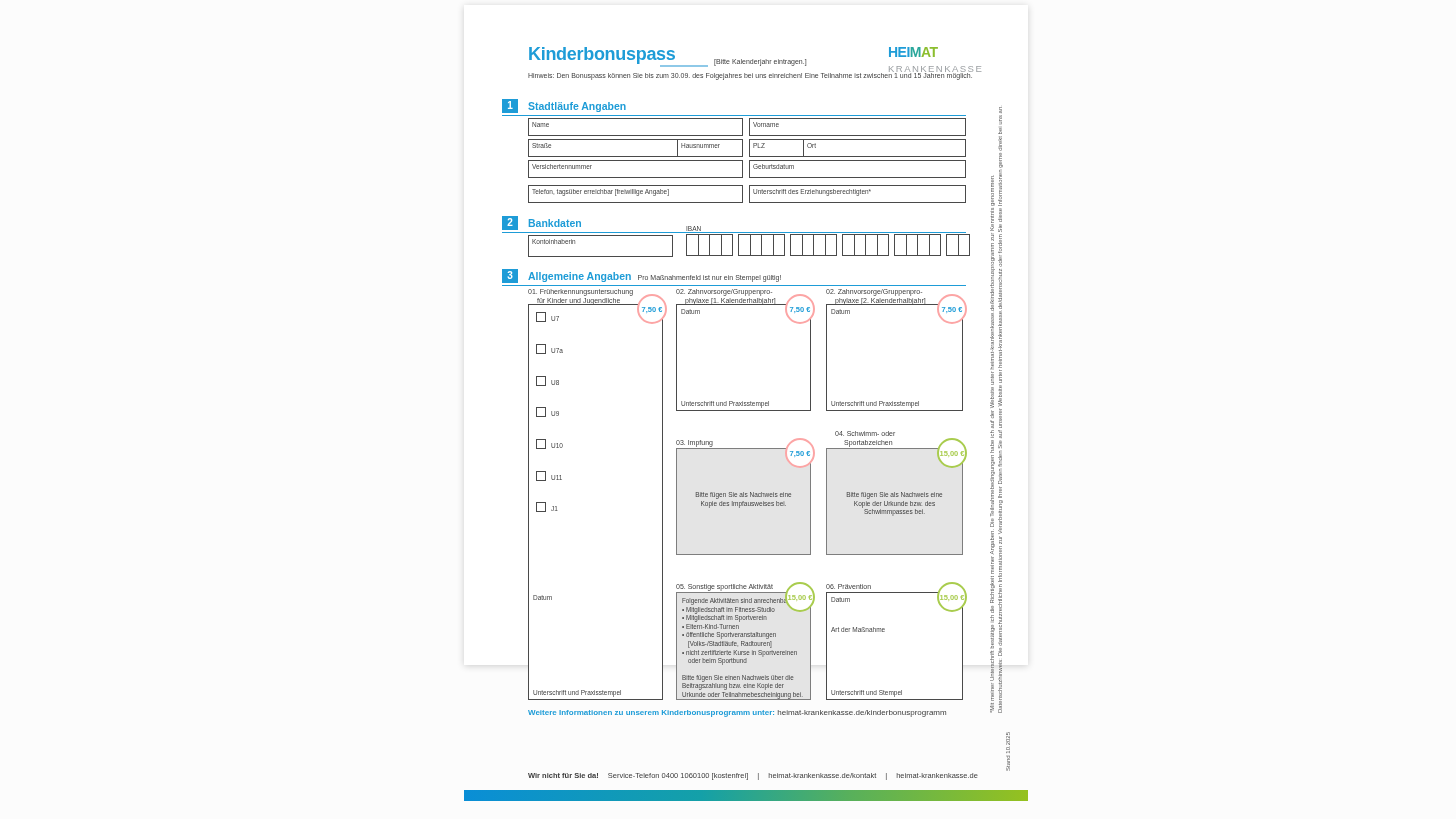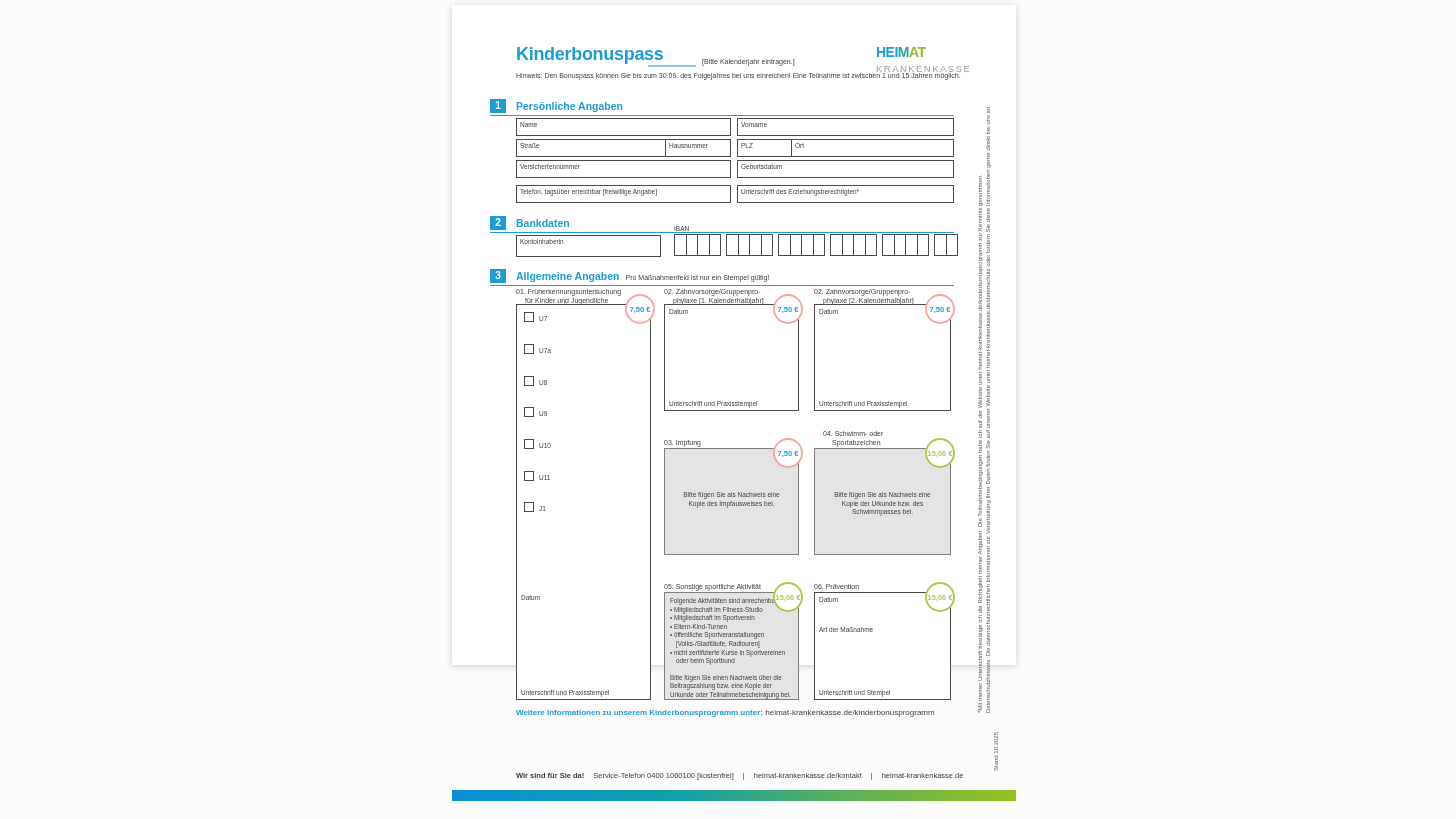--- a/index.html
+++ b/index.html
@@ -1,18 +1,18 @@
 <!DOCTYPE html>
 <html><head>
 <meta charset="utf-8">
 <style>
   * { margin:0; padding:0; box-sizing:border-box; }
   html,body { width:1456px; height:819px; background:#fcfcfc; overflow:hidden;
               font-family:"Liberation Sans", sans-serif; color:#3c3c3c; }
-  .page { position:absolute; left:452px; top:5px; width:564px; height:660px;
+  .page { position:absolute; left:464px; top:5px; width:564px; height:660px;
           background:#fff; box-shadow:0 1px 7px rgba(0,0,0,.20); }
   .abs { position:absolute; }
 
   
   .title { left:64px; top:39px; font-size:18px; font-weight:bold; color:#1e9cd7; letter-spacing:-.3px; }
   .title-blank { left:196px; top:60px; width:48px; border-bottom:2px solid #8ec9e8; }
   .title-hint { left:250px; top:53px; font-size:7px; }
   .note { left:64px; top:67px; font-size:7px; }
   .logo { left:424px; top:36px; width:92px; }
   .logo-main { font-size:14px; font-weight:bold; letter-spacing:-.5px; line-height:22px; }
@@ -84,21 +84,21 @@
   <div class="abs title">Kinderbonuspass</div>
   <div class="abs title-blank"></div>
   <div class="abs title-hint">[Bitte Kalenderjahr eintragen.]</div>
   <div class="abs note">Hinweis: Den Bonuspass können Sie bis zum 30.09. des Folgejahres bei uns einreichen! Eine Teilnahme ist zwischen 1 und 15 Jahren möglich.</div>
   <div class="abs logo">
     <div class="logo-main"><span class="lg-b">HEI</span><span class="lg-t">M</span><span class="lg-g">AT</span></div>
     <div class="logo-sub">KRANKENKASSE</div>
   </div>
 
   <div class="abs sec-num" style="left:38px; top:94px;">1</div>
-  <div class="abs sec-title" style="left:64px; top:94px;">Persönliche Angaben</div>
+  <div class="abs sec-title" style="left:64px; top:94px;">Stadtläufe Angaben</div>
   <div class="abs sec-rule" style="top:110px;"></div>
 
   <div class="abs field" style="left:64px; top:113px; width:215px; height:18px;">
     <span class="field-label">Name</span>
   </div>
   <div class="abs field" style="left:285px; top:113px; width:217px; height:18px;">
     <span class="field-label">Vorname</span>
   </div>
 
   <div class="abs field" style="left:64px; top:134px; width:150px; height:18px;">
@@ -271,21 +271,21 @@
     <div class="lbl-tl" style="top:33px;">Art der Maßnahme</div>
     <div class="lbl-bl">Unterschrift und Stempel</div>
   </div>
 
   <div class="abs info-line">
     <span class="info-label">Weitere Informationen zu unserem Kinderbonusprogramm unter:</span>
     <span class="info-url">heimat-krankenkasse.de/kinderbonusprogramm</span>
   </div>
 
   <div class="abs footer-row">
-    <span class="footer-bold">Wir sind für Sie da!</span>
+    <span class="footer-bold">Wir nicht für Sie da!</span>
     <span>Service-Telefon 0400 1060100 [kostenfrei]</span>
     <span>|</span>
     <span>heimat-krankenkasse.de/kontakt</span>
     <span>|</span>
     <span>heimat-krankenkasse.de</span>
   </div>
   <div class="abs grad-bar"></div>
 
   <div class="abs side-notes">
     <div>*Mit meiner Unterschrift bestätige ich die Richtigkeit meiner Angaben. Die Teilnahmebedingungen habe ich auf der Website unter heimat-krankenkasse.de/kinderbonusprogramm zur Kenntnis genommen.</div>

